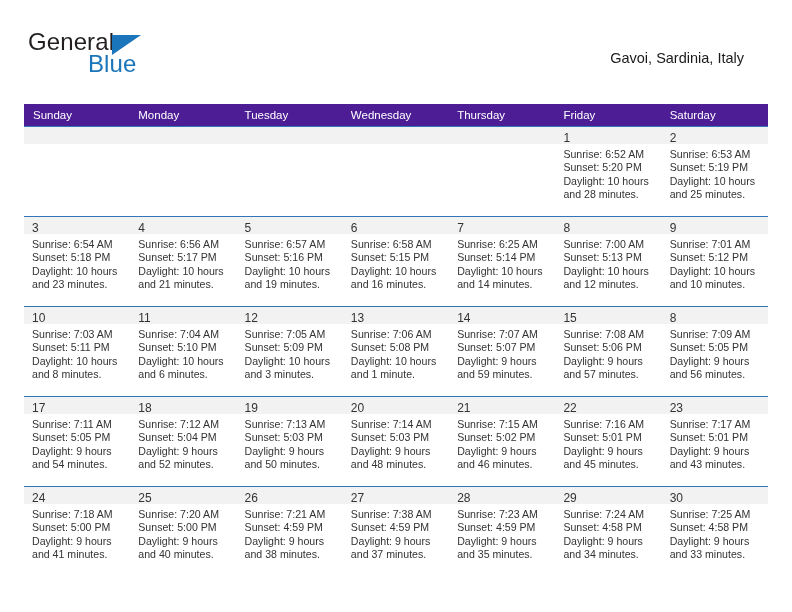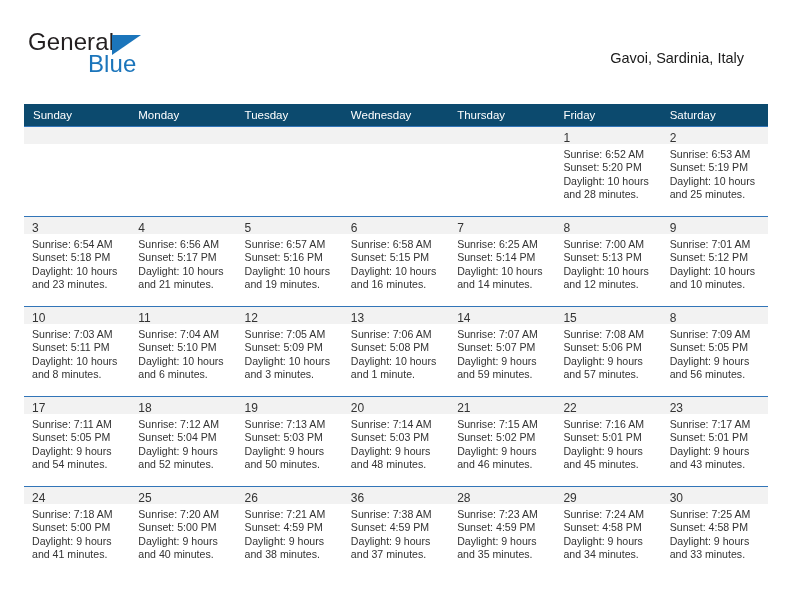--- a/index.html
+++ b/index.html
@@ -89,21 +89,21 @@
   
   .calendar {
     position: absolute;
     left: 24px;
     top: 104px;
     width: 744px;
     border-collapse: collapse;
     table-layout: fixed;
   }
   .calendar th {
-    background: #0c4a6e;
+    background: #4c1d95;
     color: #ffffff;
     font-size: 11.5px;
     font-weight: normal;
     text-align: left;
     padding: 5px 0 5px 8px;
     height: 18px;
     box-sizing: border-box;
   }
   .calendar td {
     vertical-align: top;
@@ -456,21 +456,21 @@
           <td>
             <div class="daynum-band"><span class="daynum">26</span></div>
             <div class="cell-body">
               <div class="cell-line">Sunrise: 7:21 AM</div>
               <div class="cell-line">Sunset: 4:59 PM</div>
               <div class="cell-line">Daylight: 9 hours</div>
               <div class="cell-line">and 38 minutes.</div>
             </div>
           </td>
           <td>
-            <div class="daynum-band"><span class="daynum">36</span></div>
+            <div class="daynum-band"><span class="daynum">27</span></div>
             <div class="cell-body">
               <div class="cell-line">Sunrise: 7:38 AM</div>
               <div class="cell-line">Sunset: 4:59 PM</div>
               <div class="cell-line">Daylight: 9 hours</div>
               <div class="cell-line">and 37 minutes.</div>
             </div>
           </td>
           <td>
             <div class="daynum-band"><span class="daynum">28</span></div>
             <div class="cell-body">

